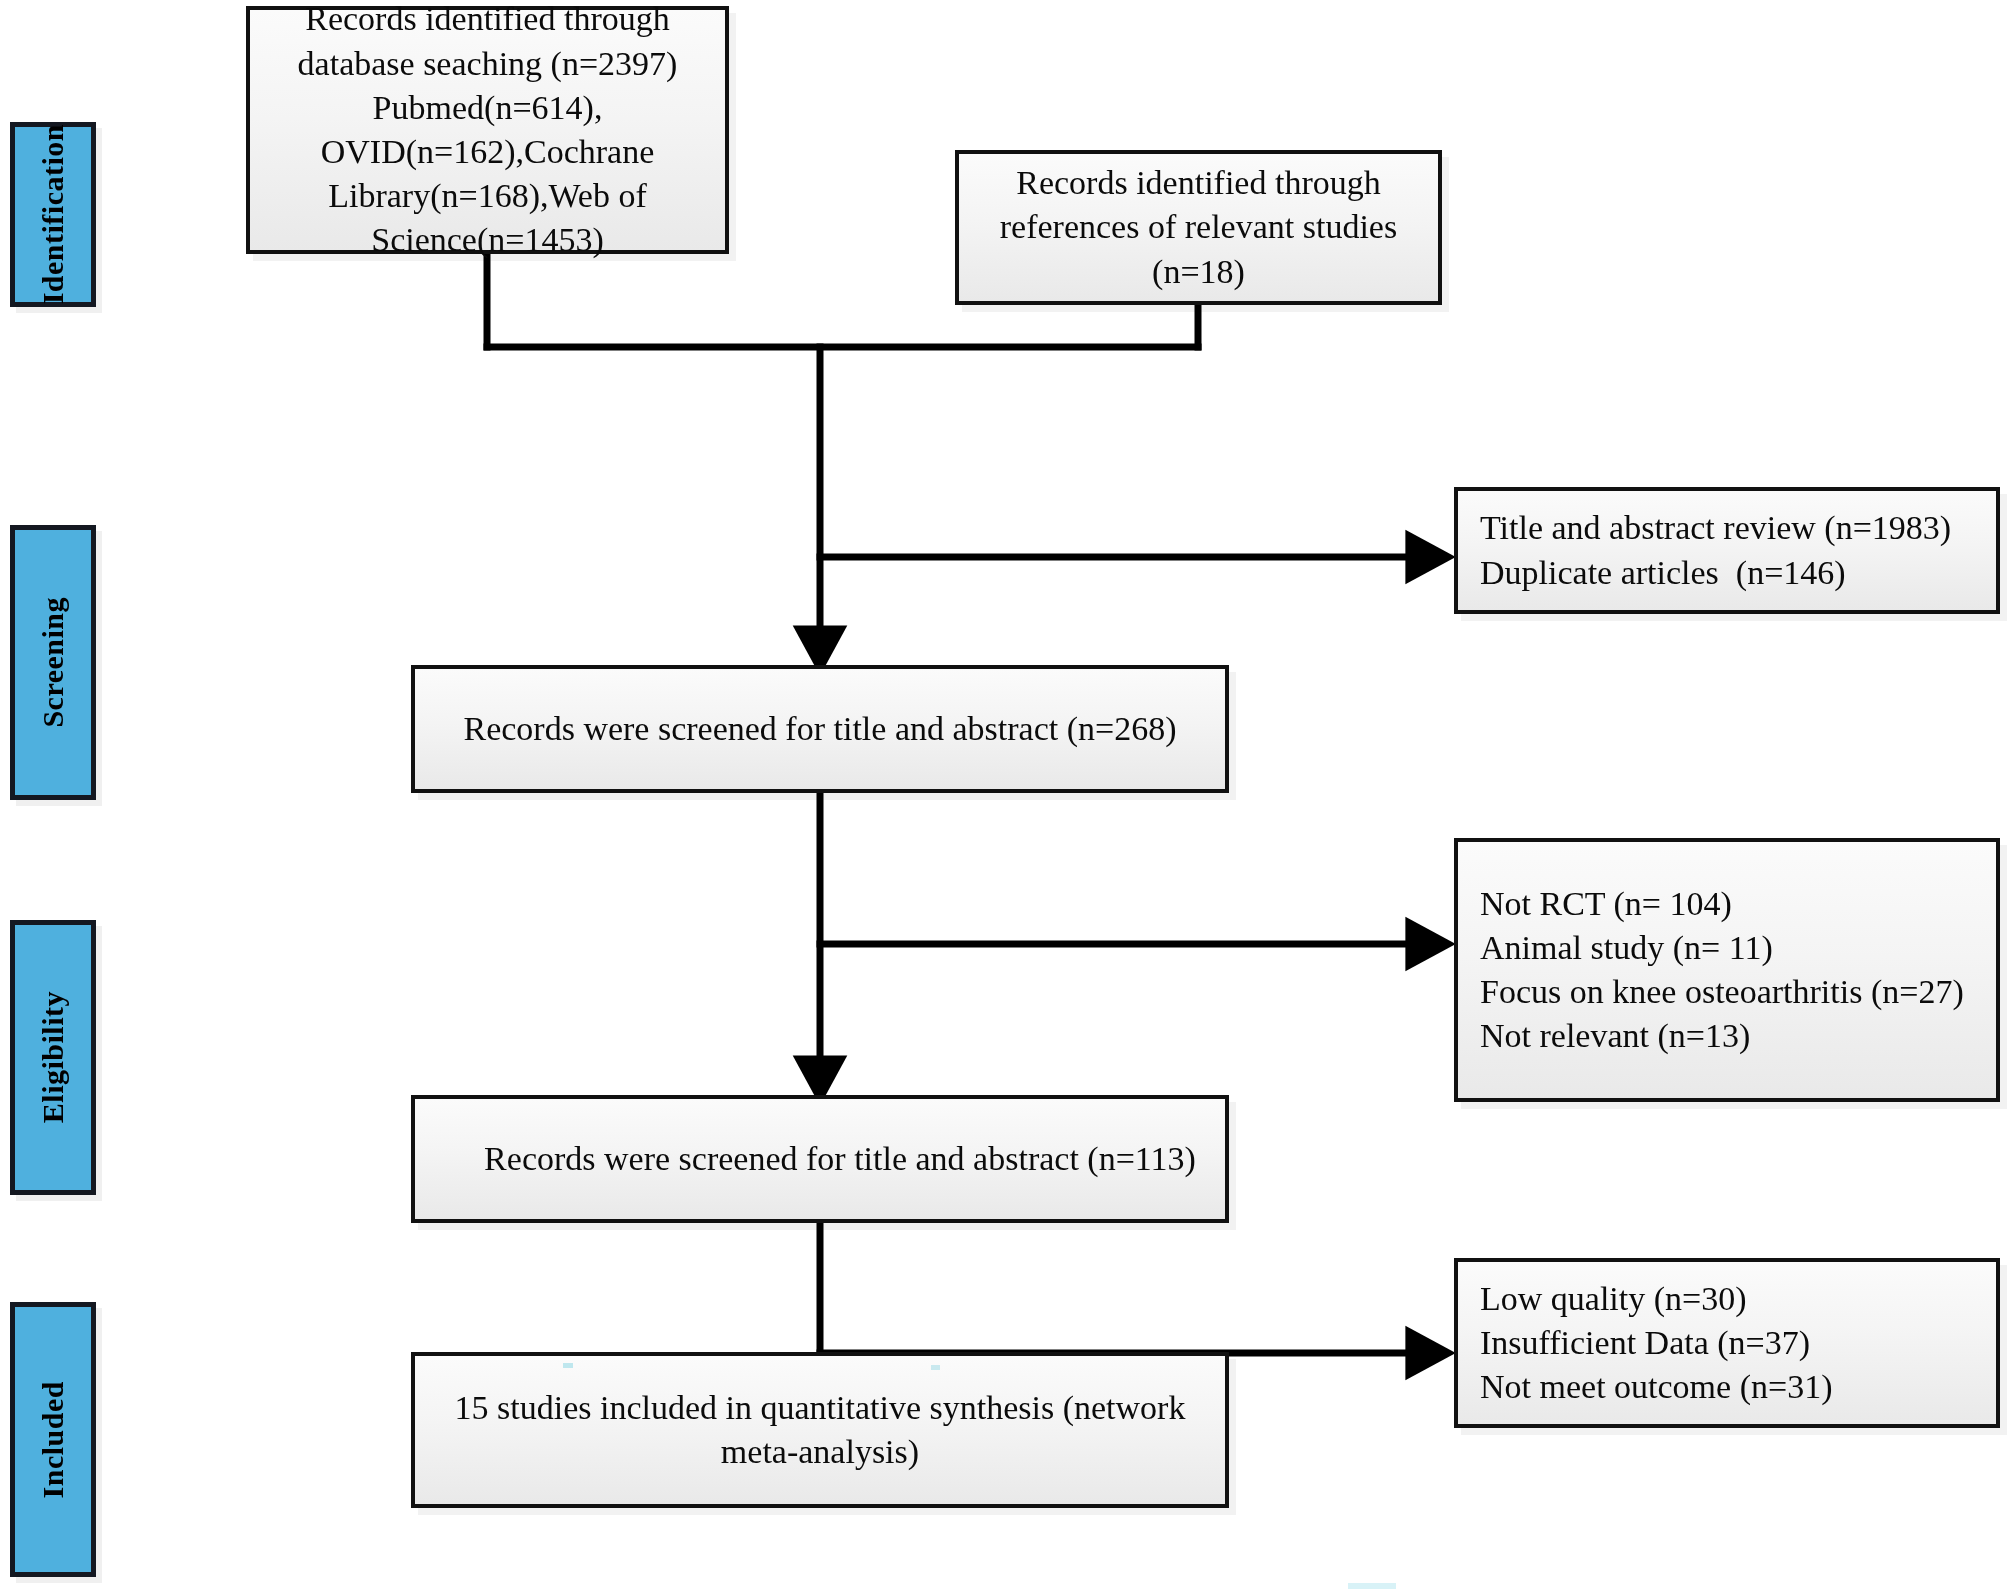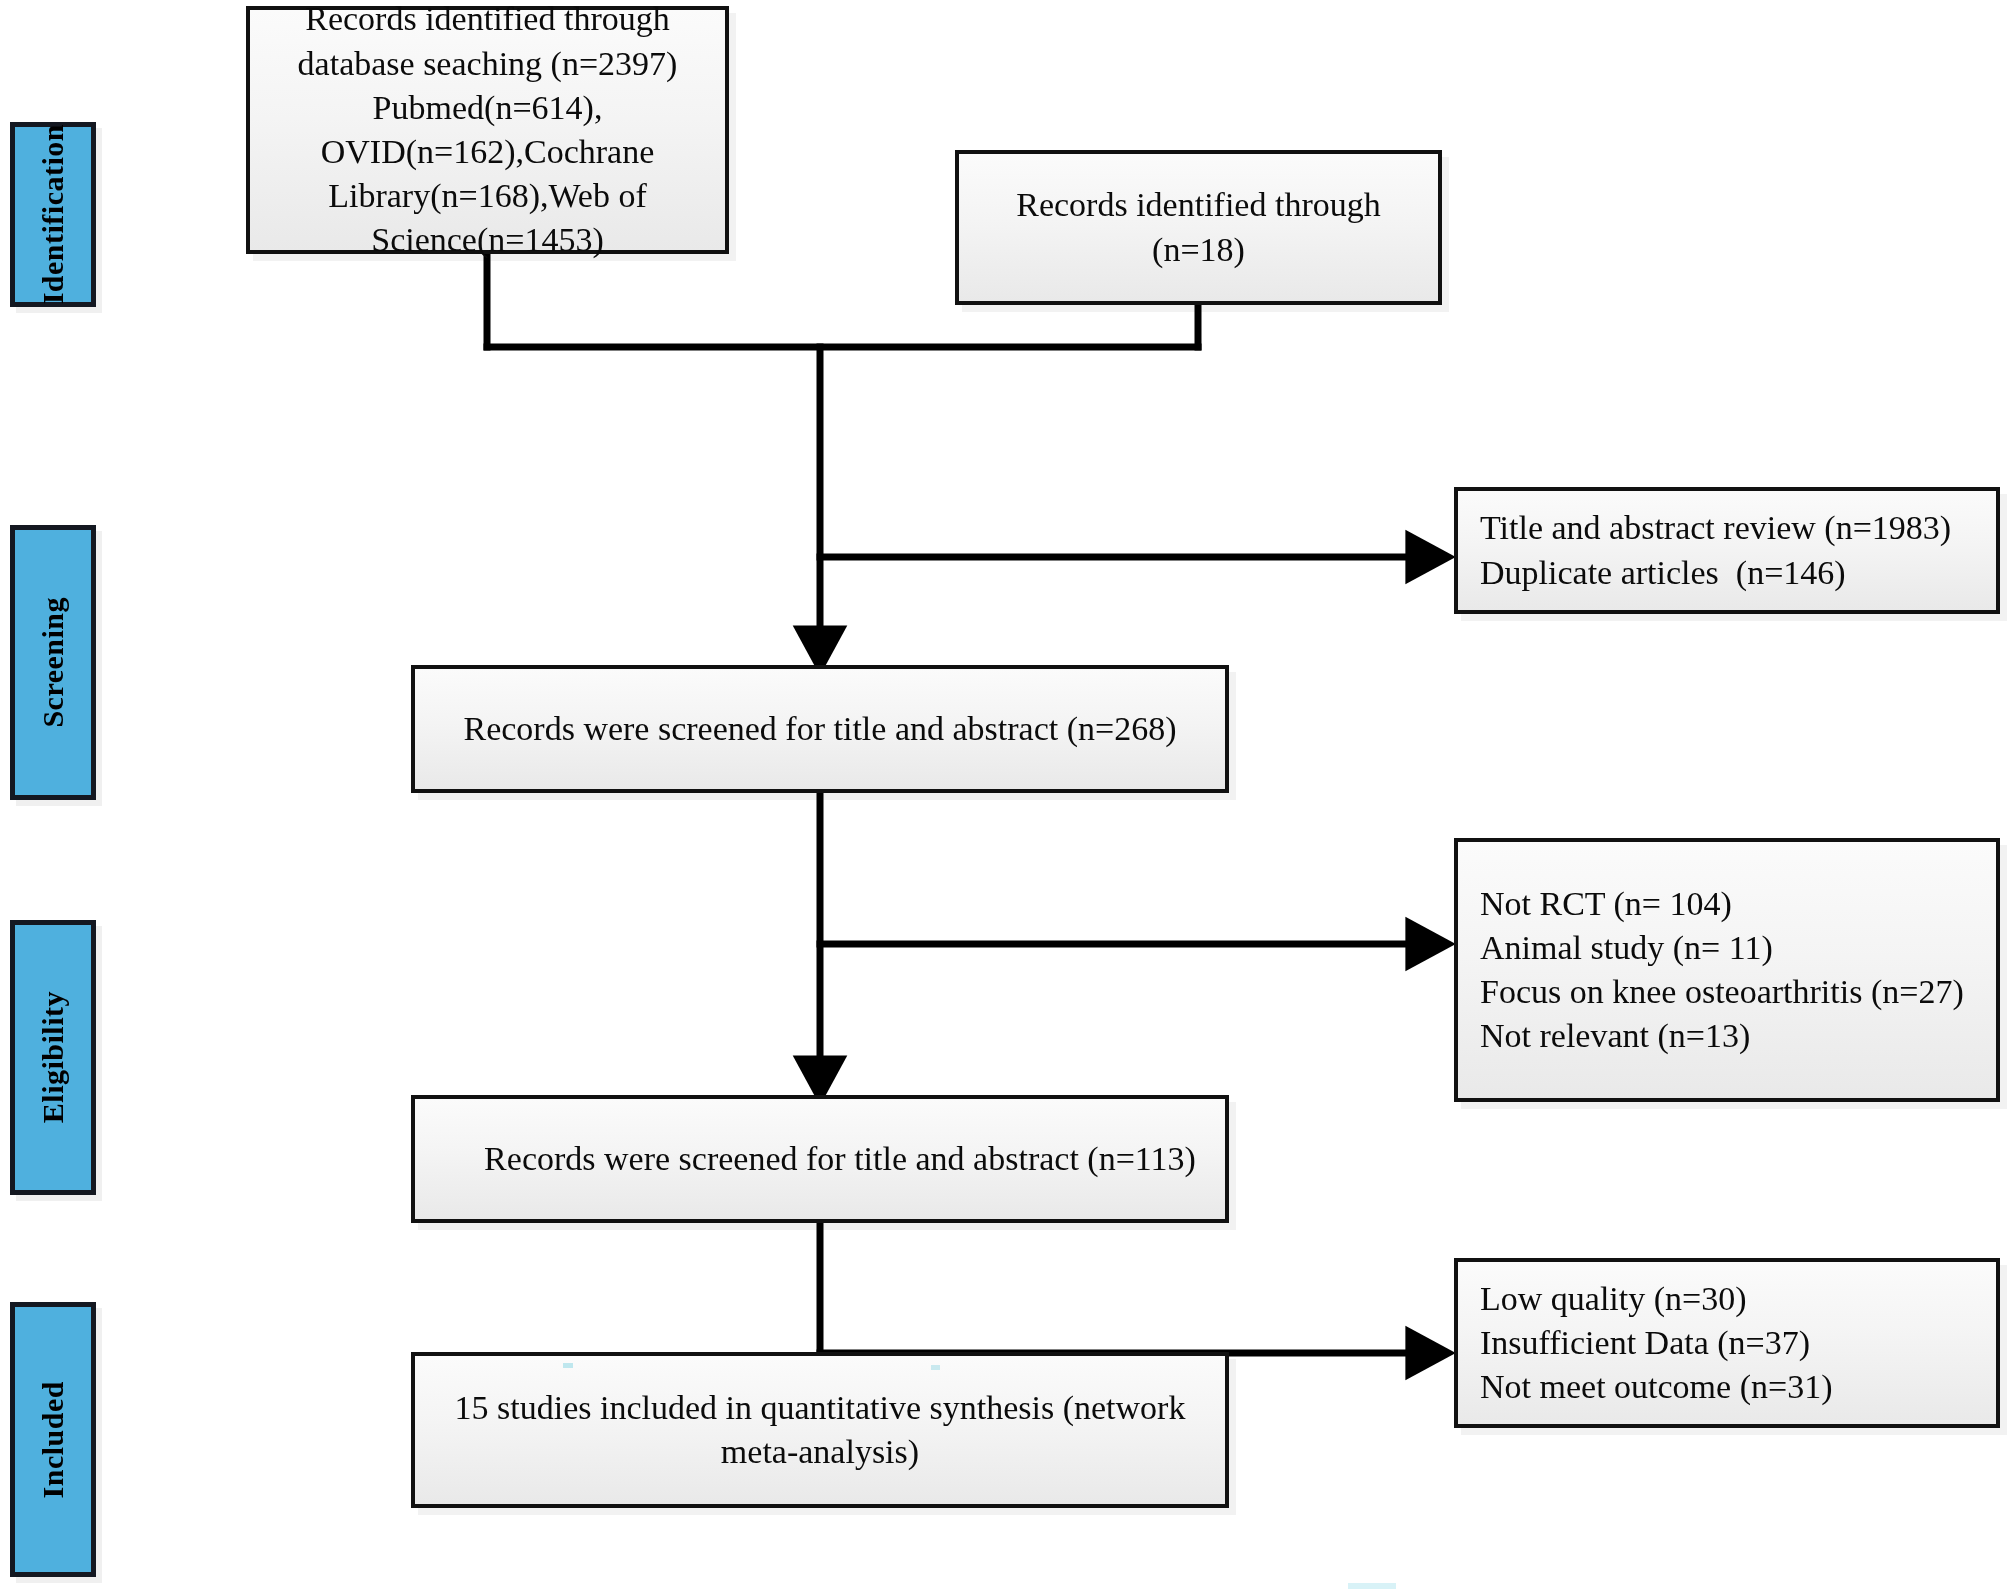--- a/index.html
+++ b/index.html
@@ -137,20 +137,21 @@
     <div class="line">database seaching (n=2397)</div>
     <div class="spacer-line"></div>
     <div class="line">Pubmed(n=614),</div>
     <div class="line">OVID(n=162),Cochrane</div>
     <div class="line">Library(n=168),Web of</div>
     <div class="line">Science(n=1453)</div>
   </div>
 
   <div class="flow-box center-text" style="left:955px; top:150px; width:487px; height:155px;">
     <div class="line">Records identified through</div>
+    <div class="line">references of relevant studies</div>
     <div class="line">(n=18)</div>
   </div>
 
   <div class="flow-box left-text" style="left:1454px; top:487px; width:546px; height:127px;">
     <div class="line">Title and abstract review (n=1983)</div>
     <div class="line">Duplicate articles  (n=146)</div>
   </div>
 
   <div class="flow-box center-text" style="left:411px; top:665px; width:818px; height:128px;">
     <div class="line">Records were screened for title and abstract (n=268)</div>

